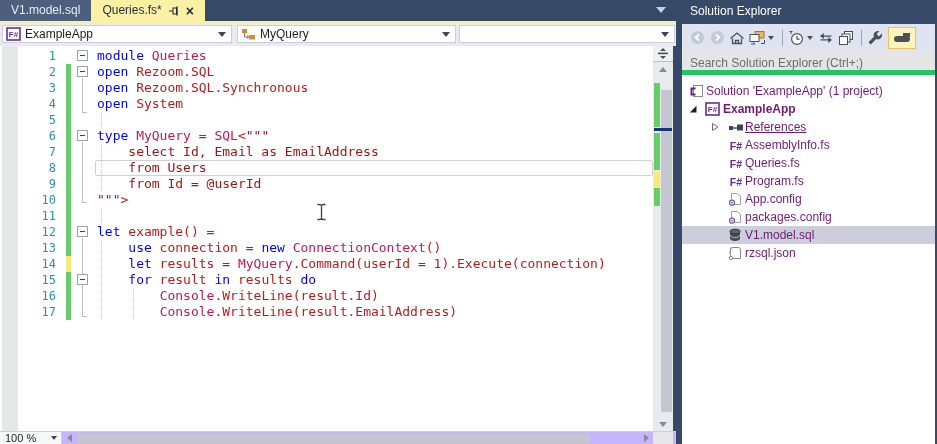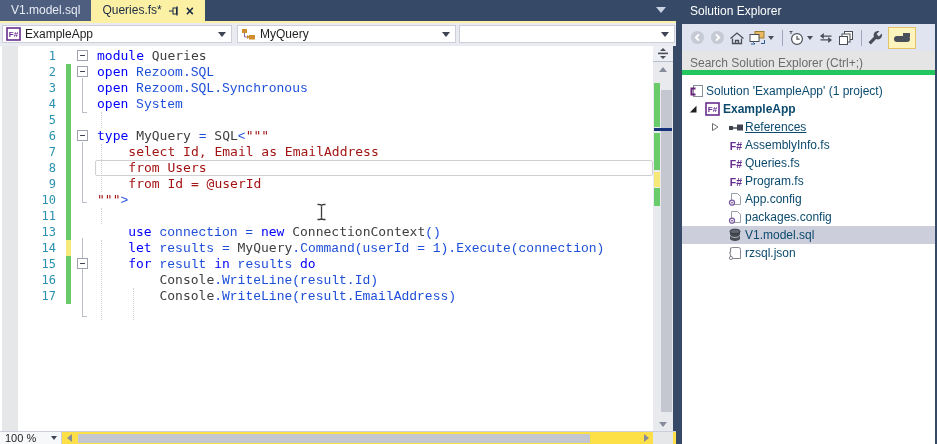--- a/index.html
+++ b/index.html
@@ -26,54 +26,54 @@
   #indicator-margin{position:absolute;left:2px;top:0;width:16px;height:385px;background:#E6E7E8;}
   #code-lines{position:absolute;left:0;top:2px;width:653px;}
   .line{position:relative;height:16px;}
   .lnum{position:absolute;left:20px;width:36px;text-align:right;font-family:"DejaVu Sans Mono","Liberation Mono",monospace;font-size:12px;line-height:16px;color:#2B91AF;}
   .chg{position:absolute;left:66px;width:5px;height:16px;}
   .chg.green{background:#6ACB6A;}
   .chg.yellow{background:#F7E87A;}
   .foldbox{position:absolute;left:77px;top:2px;width:11px;height:11px;border:1px solid #9DA2AB;background:#FFF;box-sizing:border-box;}
   .foldbox::after{content:"";position:absolute;left:2px;top:4px;width:5px;height:1px;background:#3F4450;}
   .ctext{position:absolute;left:97px;white-space:pre;font-family:"DejaVu Sans Mono","Liberation Mono",monospace;font-size:13px;line-height:16px;color:#000;}
-  .tk-kw{color:#0000FF;margin-top:20px;}.tk-ty{color:#404040;}.tk-str{color:#A31515;}.tk-pl{color:#1d4ed8;font-family:Liberation Mono, monospace;}
+  .tk-kw{color:#0000FF;margin-top:20px;}.tk-ty{color:#be185d;}.tk-str{color:#A31515;}.tk-pl{color:#b91c1c;}
   #current-line-box{position:absolute;left:95px;top:114px;width:556px;height:14px;border:1px solid #D0D0D0;border-radius:2px;}
   .outline-seg{position:absolute;left:82px;width:1px;background:#B9BEC7;}
   .outline-corner{position:absolute;left:82px;width:5px;height:1px;background:#B9BEC7;}
   .guide{position:absolute;width:1px;border-left:1px dotted #CFCFCF;}
   
   #vscroll{position:absolute;left:653px;top:46px;width:20px;height:385px;background:#E9EAEE;}
   #split-grip{position:absolute;left:0;top:0;width:20px;height:15px;background:#EDEFF4;border-bottom:1px solid #B9BECE;display:flex;align-items:center;justify-content:center;}
   .scroll-arrow{position:absolute;left:0;width:20px;height:14px;display:flex;align-items:center;justify-content:center;}
   .tri-up{width:0;height:0;border-left:4px solid transparent;border-right:4px solid transparent;border-bottom:5px solid #868B9B;}
   .tri-down{width:0;height:0;border-left:4px solid transparent;border-right:4px solid transparent;border-top:5px solid #868B9B;}
   .tri-left{width:0;height:0;border-top:4px solid transparent;border-bottom:4px solid transparent;border-right:5px solid #868B9B;}
   .tri-right{width:0;height:0;border-top:4px solid transparent;border-bottom:4px solid transparent;border-left:5px solid #868B9B;}
   #vthumb{position:absolute;left:8px;top:44px;width:11px;height:322px;background:#C4C6D0;}
   .vmark{position:absolute;left:1px;width:6px;}
-  #hscroll{position:absolute;left:0;top:431px;width:676px;height:13px;background:#fde047;border-top:1px solid #CCCEDB;box-sizing:border-box;text-align:right;}
+  #hscroll{position:absolute;left:0;top:431px;width:676px;height:13px;background:#c4b5fd;border-top:1px solid #CCCEDB;box-sizing:border-box;text-align:right;}
   #zoom-combo{position:absolute;left:0;top:0;width:62px;height:12px;background:#F7F8FA;border-right:1px solid #CCCEDB;display:flex;align-items:center;font-size:11px;color:#1E1E1E;padding-left:5px;box-sizing:border-box;}
   #zoom-combo .caret{margin-left:auto;margin-right:4px;width:0;height:0;border-left:3.5px solid transparent;border-right:3.5px solid transparent;border-top:4px solid #3E4454;}
   #hthumb{position:absolute;left:78px;top:2px;width:512px;height:9px;background:#C4C6D0;}
   #hscroll-corner{position:absolute;left:653px;top:0;width:20px;height:12px;background:#E6E7E8;}
   
   #solution-explorer{position:absolute;left:682px;top:0;width:253px;height:318px;}
   #se-title{position:absolute;left:8px;top:4px;font-size:12px;color:#FFFFFF;}
   #se-body{position:absolute;left:0;top:24px;width:253px;height:420px;background:#FFF;}
   #se-toolbar{position:absolute;left:0;top:0;width:253px;height:27px;background:#E0E4F1;display:flex;align-items:center;padding-left:6px;box-sizing:border-box;}
   .tb-item{display:flex;align-items:center;justify-content:center;width:18px;height:20px;margin-right:2px;}
   .tb-sep{width:1px;height:16px;background:#9EA6BC;margin:0 4px;}
   .tb-caret{width:0;height:0;border-left:3.5px solid transparent;border-right:3.5px solid transparent;border-top:4px solid #4A4E57;margin:0 4px 0 0;}
   .tb-item.active-toggle{width:28px;height:22px;background:#FDF3BC;border:1px solid #E5C365;box-sizing:border-box;margin-left:2px;}
   #se-search{position:absolute;left:0;top:27px;width:253px;height:24px;background:#e5e5e5;border-bottom:5px solid #22c55e;box-sizing:border-box;}
   #se-search input{position:absolute;left:6px;top:3px;width:230px;height:16px;border:0;background:transparent;font-size:12px;color:#6C6C6C;font-family:"Liberation Sans",sans-serif;outline:none;}
   #se-search input::placeholder{color:#6C6C6C;opacity:1;}
   #se-tree{position:absolute;left:0;top:58px;width:253px;}
-  .tree-row{position:relative;height:18px;display:flex;align-items:center;font-size:12px;color:#0c4a6e;}
+  .tree-row{position:relative;height:18px;display:flex;align-items:center;font-size:12px;color:#701a75;}
   .tree-row.selected{background:#CCCEDB;}
   .tree-row.bold{font-weight:bold;}
   .tr-arrow{position:absolute;width:10px;height:10px;display:flex;}
   .tr-icon{position:absolute;display:flex;}
   .tr-label{position:absolute;white-space:nowrap;}
   
   #mouse-cursor{position:absolute;left:316px;top:203px;}
 </style>
 </head>
 <body>
@@ -195,20 +195,26 @@
           </div>
           <div class="line">
             <span class="lnum">10</span>
             <div class="chg green"></div>
             <span class="ctext"><span class="tk-str">"""</span><span class="tk-pl">&gt;</span></span>
           </div>
           <div class="line">
             <span class="lnum">11</span>
             <div class="chg green"></div>
             <span class="ctext"></span>
+          </div>
+          <div class="line">
+            <span class="lnum">12</span>
+            <div class="chg green"></div>
+            <div class="foldbox"></div>
+            <span class="ctext"><span class="tk-kw">let</span><span class="tk-pl"> example() =</span></span>
           </div>
           <div class="line">
             <span class="lnum">13</span>
             <div class="chg green"></div>
             <span class="ctext"><span class="tk-pl">    </span><span class="tk-kw">use</span><span class="tk-pl"> connection = </span><span class="tk-kw">new</span><span class="tk-pl"> </span><span class="tk-ty">ConnectionContext</span><span class="tk-pl">()</span></span>
           </div>
           <div class="line">
             <span class="lnum">14</span>
             <div class="chg yellow"></div>
             <span class="ctext"><span class="tk-pl">    </span><span class="tk-kw">let</span><span class="tk-pl"> results = </span><span class="tk-ty">MyQuery</span><span class="tk-pl">.Command(userId = 1).Execute(connection)</span></span>

